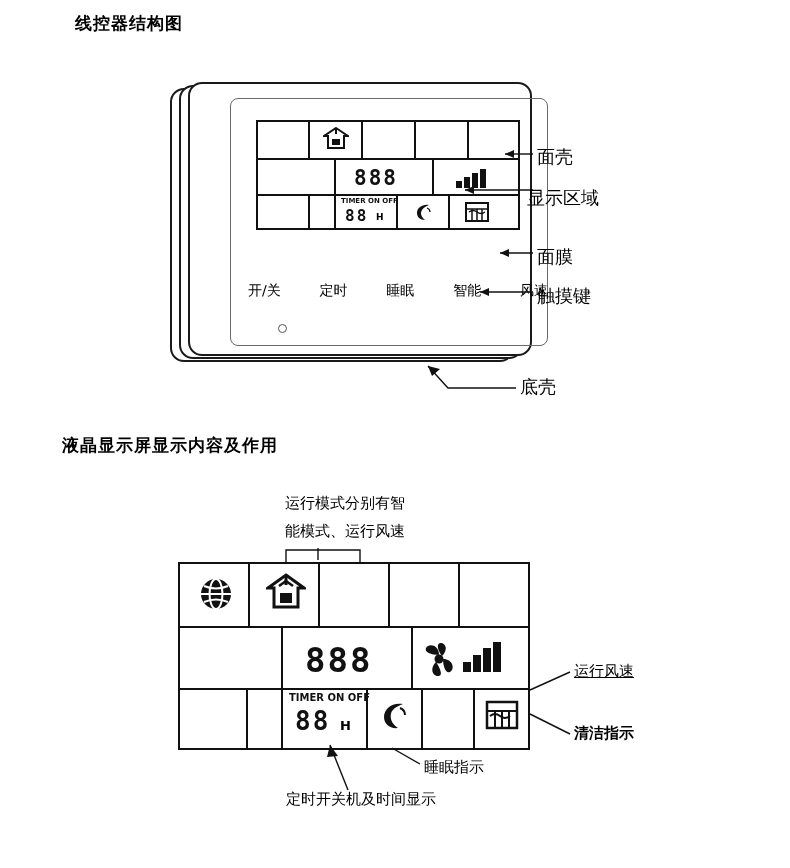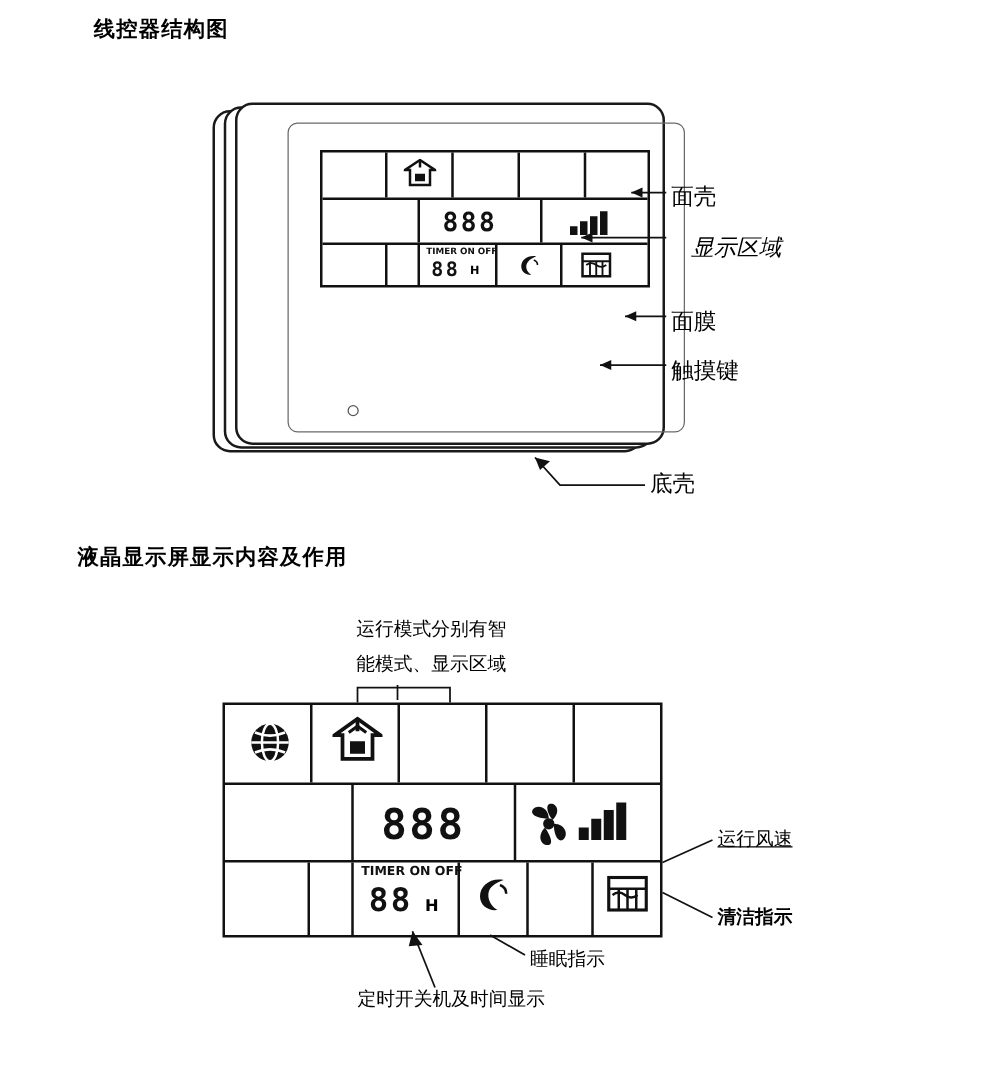--- a/index.html
+++ b/index.html
@@ -230,20 +230,27 @@
               <rect x="2" y="3" width="22" height="18" fill="none" stroke="#111" stroke-width="2"></rect>
               <path d="M2 9 L24 9" stroke="#111" stroke-width="1.5"></path>
               <path d="M8 9 L8 21 M13 9 L13 21 M18 9 L18 21" stroke="#111" stroke-width="1.5"></path>
               <path d="M5 12 q4 -3 8 0 t8 0" fill="none" stroke="#111" stroke-width="1.5"></path>
             </svg>
           </div>
         </div>
       </div>
     </div>
 
+    <div id="keys">
+      <span>开/关</span>
+      <span>定时</span>
+      <span>睡眠</span>
+      <span>智能</span>
+      <span>风速</span>
+    </div>
   </div>
 </div>
 
 <svg class="overlay">
 
   <line x1="505" y1="154" x2="533" y2="154" stroke="#111" stroke-width="1.4"></line>
   <polygon points="505,154 514,150 514,158" fill="#111"></polygon>
 
   <line x1="465" y1="190" x2="533" y2="190" stroke="#111" stroke-width="1.4"></line>
   <polygon points="465,190 474,186 474,194" fill="#111"></polygon>
@@ -252,29 +259,29 @@
   <polygon points="500,253 509,249 509,257" fill="#111"></polygon>
 
   <line x1="480" y1="292" x2="533" y2="292" stroke="#111" stroke-width="1.4"></line>
   <polygon points="480,292 489,288 489,296" fill="#111"></polygon>
 
   <polyline points="428,366 448,388 516,388" fill="none" stroke="#111" stroke-width="1.4"></polyline>
   <polygon points="428,366 440,369 432,376" fill="#111"></polygon>
 </svg>
 
 <div class="callout-label" style="left:537px; top:145px;">面壳</div>
-<div class="callout-label" style="left:553px; top:186px;font-style:italic;">显示区域</div>
+<div class="callout-label" style="left:527px; top:186px;">显示区域</div>
 <div class="callout-label" style="left:537px; top:245px;">面膜</div>
 <div class="callout-label" style="left:537px; top:284px;">触摸键</div>
 <div class="callout-label" style="left:520px; top:375px;">底壳</div>
 
 <div class="section-title" id="title2">液晶显示屏显示内容及作用</div>
 
 <div class="note" style="left:285px; top:494px;">运行模式分别有智</div>
-<div class="note" style="left:285px; top:522px;">能模式、显示区域</div>
+<div class="note" style="left:285px; top:522px;">能模式、运行风速</div>
 
 <div id="lcd-big">
 
   <div class="lcd-row" style="height:62px;">
     <div class="lcd-cell" style="width:70px;position:relative;">
       <div style="position:absolute;left:18px;top:12px;">
         <svg width="36" height="36" viewBox="0 0 36 36">
           <circle cx="18" cy="18" r="15" fill="#111"></circle>
           <ellipse cx="18" cy="18" rx="6.5" ry="15" fill="none" stroke="#fff" stroke-width="2"></ellipse>
           <path d="M3 18 L33 18" stroke="#fff" stroke-width="2"></path>

